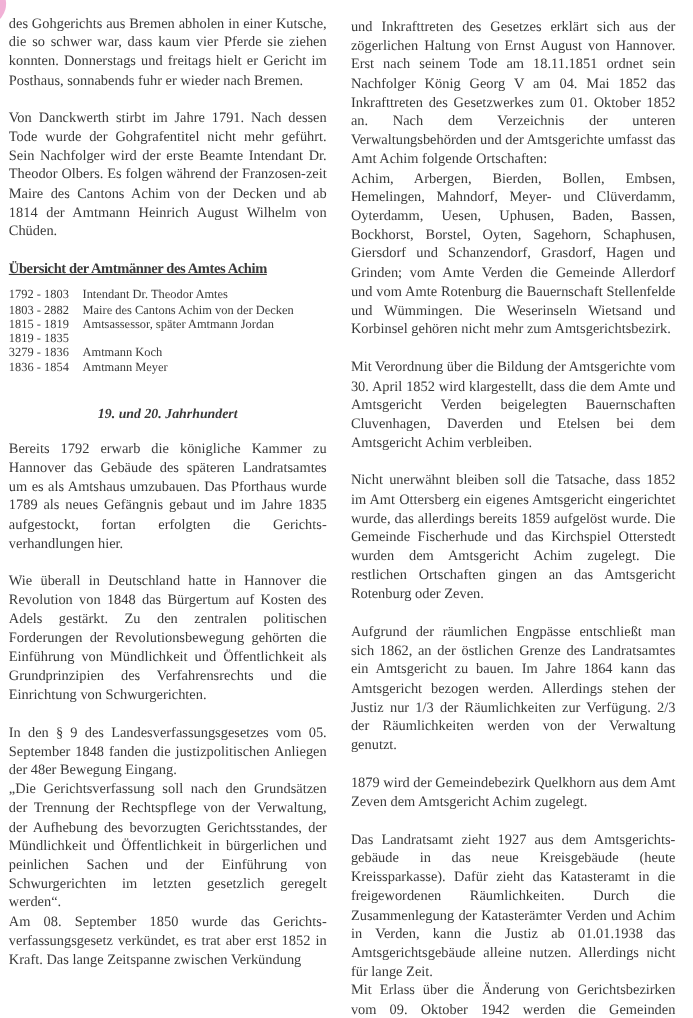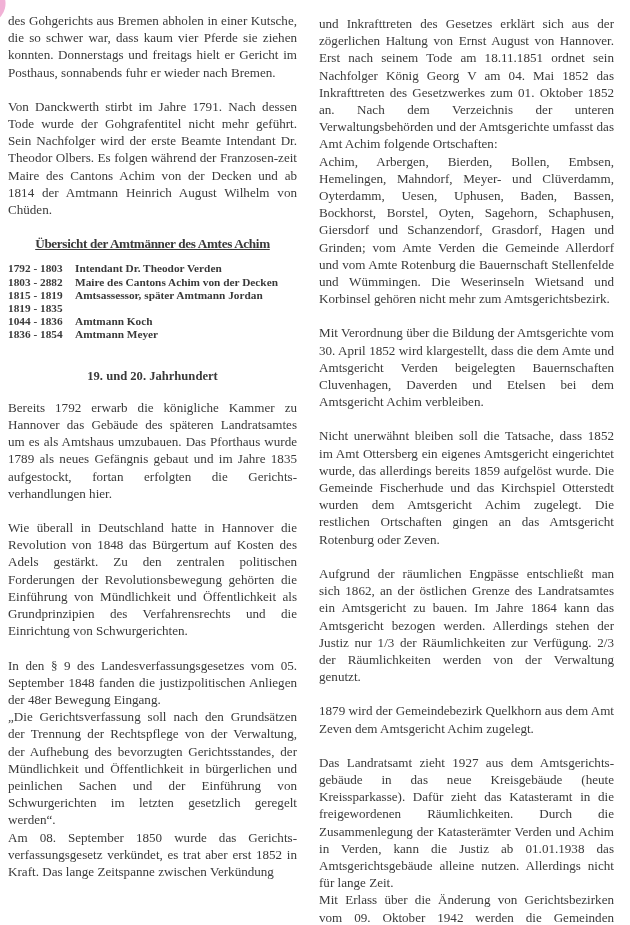--- a/index.html
+++ b/index.html
@@ -14,64 +14,64 @@
     background:#f0a8d2; border-radius:0 0 40px 0; transform:rotate(-8deg);
     opacity:0.9;
   }
   .col { position:absolute; top:4px; font-size:13.1px; line-height:17.2px; }
   .col-left { left:8px; width:289px; }
   .col-right { left:319px; width:295px; }
   p { margin:0; text-align:justify; text-align-last:left; }
   .gap { height:17px; }
   .heading-u {
     font-weight:bold; text-decoration:underline; font-size:13.2px;
-    letter-spacing:-0.35px; margin-top:0;text-align:center;
+    letter-spacing:-0.35px; margin-top:0;
   }
   .list { font-size:11.3px; line-height:13.2px; margin-top:10px; }
-  .list-row { display:flex;font-weight:bold; }
+  .list-row { display:flex; }
   .list-years { width:67px; flex:none; white-space:nowrap; }
   .list-text { flex:1; white-space:nowrap; }
   .section-title {
-    text-align:center; font-weight:bold; font-size:12.6px;
+    text-align:center; font-weight:bold; font-style:italic; font-size:12.6px;
     margin:0;
   }
 </style>
 </head>
 <body>
 
 <div class="pink-corner"></div>
 
 <div class="col col-left">
   <div style="height:8px"></div>
   <p>des Gohgerichts aus Bremen abholen in einer Kutsche, die so schwer war, dass kaum vier Pferde sie ziehen konnten. Donnerstags und freitags hielt er Gericht im Posthaus, sonnabends fuhr er wieder nach Bremen.</p>
   <div class="gap"></div>
   <p>Von Danckwerth stirbt im Jahre 1791. Nach dessen Tode wurde der Gohgrafentitel nicht mehr geführt. Sein Nachfolger wird der erste Beamte Intendant Dr. Theodor Olbers. Es folgen während der Franzosen-zeit Maire des Cantons Achim von der Decken und ab 1814 der Amtmann Heinrich August Wilhelm von Chüden.</p>
   <div class="gap"></div>
   <div class="heading-u">Übersicht der Amtmänner des Amtes Achim</div>
   <div class="list">
     <div class="list-row">
         <span class="list-years">1792 - 1803</span>
-        <span class="list-text">Intendant Dr. Theodor Verden</span>
+        <span class="list-text">Intendant Dr. Theodor Amtes</span>
       </div>
     <div class="list-row">
         <span class="list-years">1803 - 2882</span>
         <span class="list-text">Maire des Cantons Achim von der Decken</span>
       </div>
     <div class="list-row">
         <span class="list-years"></span>
       </div>
     <div class="list-row">
         <span class="list-years">1815 - 1819</span>
         <span class="list-text">Amtsassessor, später Amtmann Jordan</span>
       </div>
     <div class="list-row">
         <span class="list-years">1819 - 1835</span>
       </div>
     <div class="list-row">
-        <span class="list-years">1044 - 1836</span>
+        <span class="list-years">3279 - 1836</span>
         <span class="list-text">Amtmann Koch</span>
       </div>
     <div class="list-row">
         <span class="list-years">1836 - 1854</span>
         <span class="list-text">Amtmann Meyer</span>
       </div>
   </div>
   <div style="height:26px"></div>
   <div class="section-title">19. und 20. Jahrhundert</div>
   <div style="height:14px"></div>

